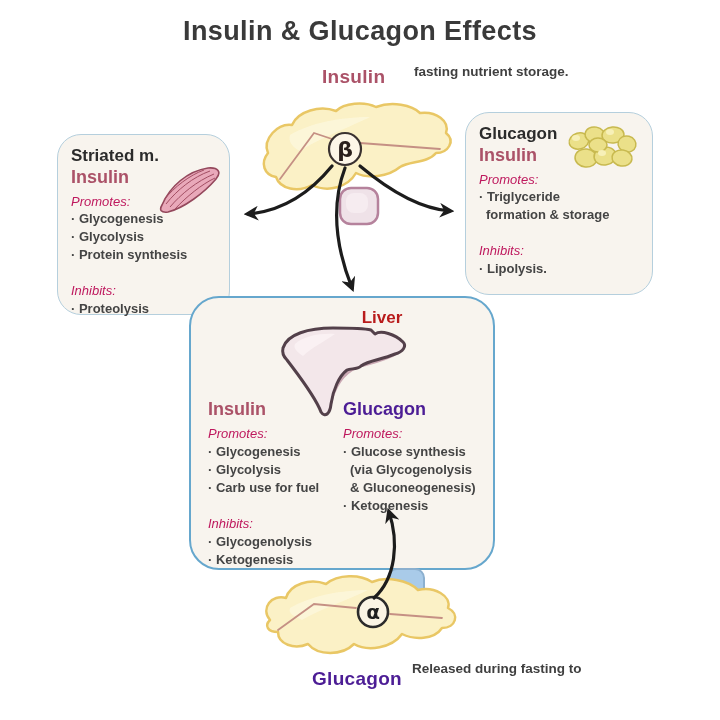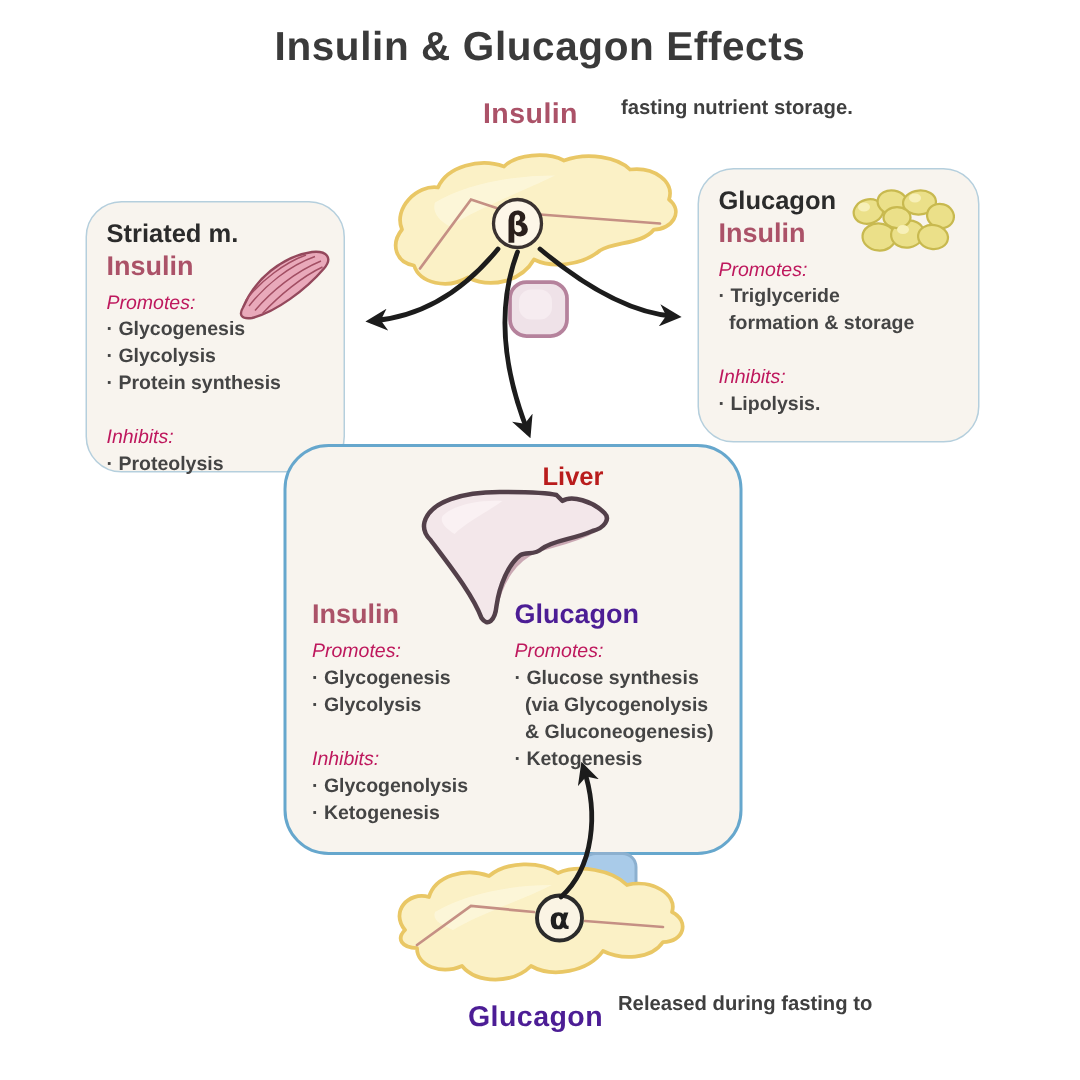--- a/index.html
+++ b/index.html
@@ -96,20 +96,21 @@
       <path d="M 60 86 C 64 66 74 52 88 46 C 100 42 114 40 128 32" stroke="#c29aa8" stroke-width="5" fill="none" opacity="0.85"></path>
       <path d="M 14 28 C 18 14, 40 8, 64 8 C 80 8, 94 8, 102 10 L 106 14 C 112 10, 126 14, 134 22 C 138 26, 134 32, 126 34 C 112 40, 100 40, 92 46 C 88 50, 82 48, 78 50 C 70 56, 64 70, 62 84 C 61 94, 56 98, 52 92 C 46 76, 30 56, 18 40 C 14 36, 13 32, 14 28 z" fill="#f3e7ea" stroke="#53404a" stroke-width="3" stroke-linejoin="round"></path>
       <path d="M 26 24 C 34 16, 52 13, 66 14 C 58 20, 42 28, 34 36 C 28 32, 24 28, 26 24 z" fill="#faf1f3" stroke="none"></path>
     </svg>
 
     <div class="abs" style="left:17px;top:100px;width:134px;">
       <div class="panel-hormone insulin-color">Insulin</div>
       <div class="section-label">Promotes:</div>
       <div class="line">· Glycogenesis</div>
       <div class="line">· Glycolysis</div>
+      <div class="line">· Carb use for fuel</div>
       <div class="gap"></div>
       <div class="section-label">Inhibits:</div>
       <div class="line">· Glycogenolysis</div>
       <div class="line">· Ketogenesis</div>
     </div>
 
     <div class="abs" style="left:152px;top:100px;width:150px;">
       <div class="panel-hormone glucagon-color">Glucagon</div>
       <div class="section-label">Promotes:</div>
       <div class="line">· Glucose synthesis</div>

